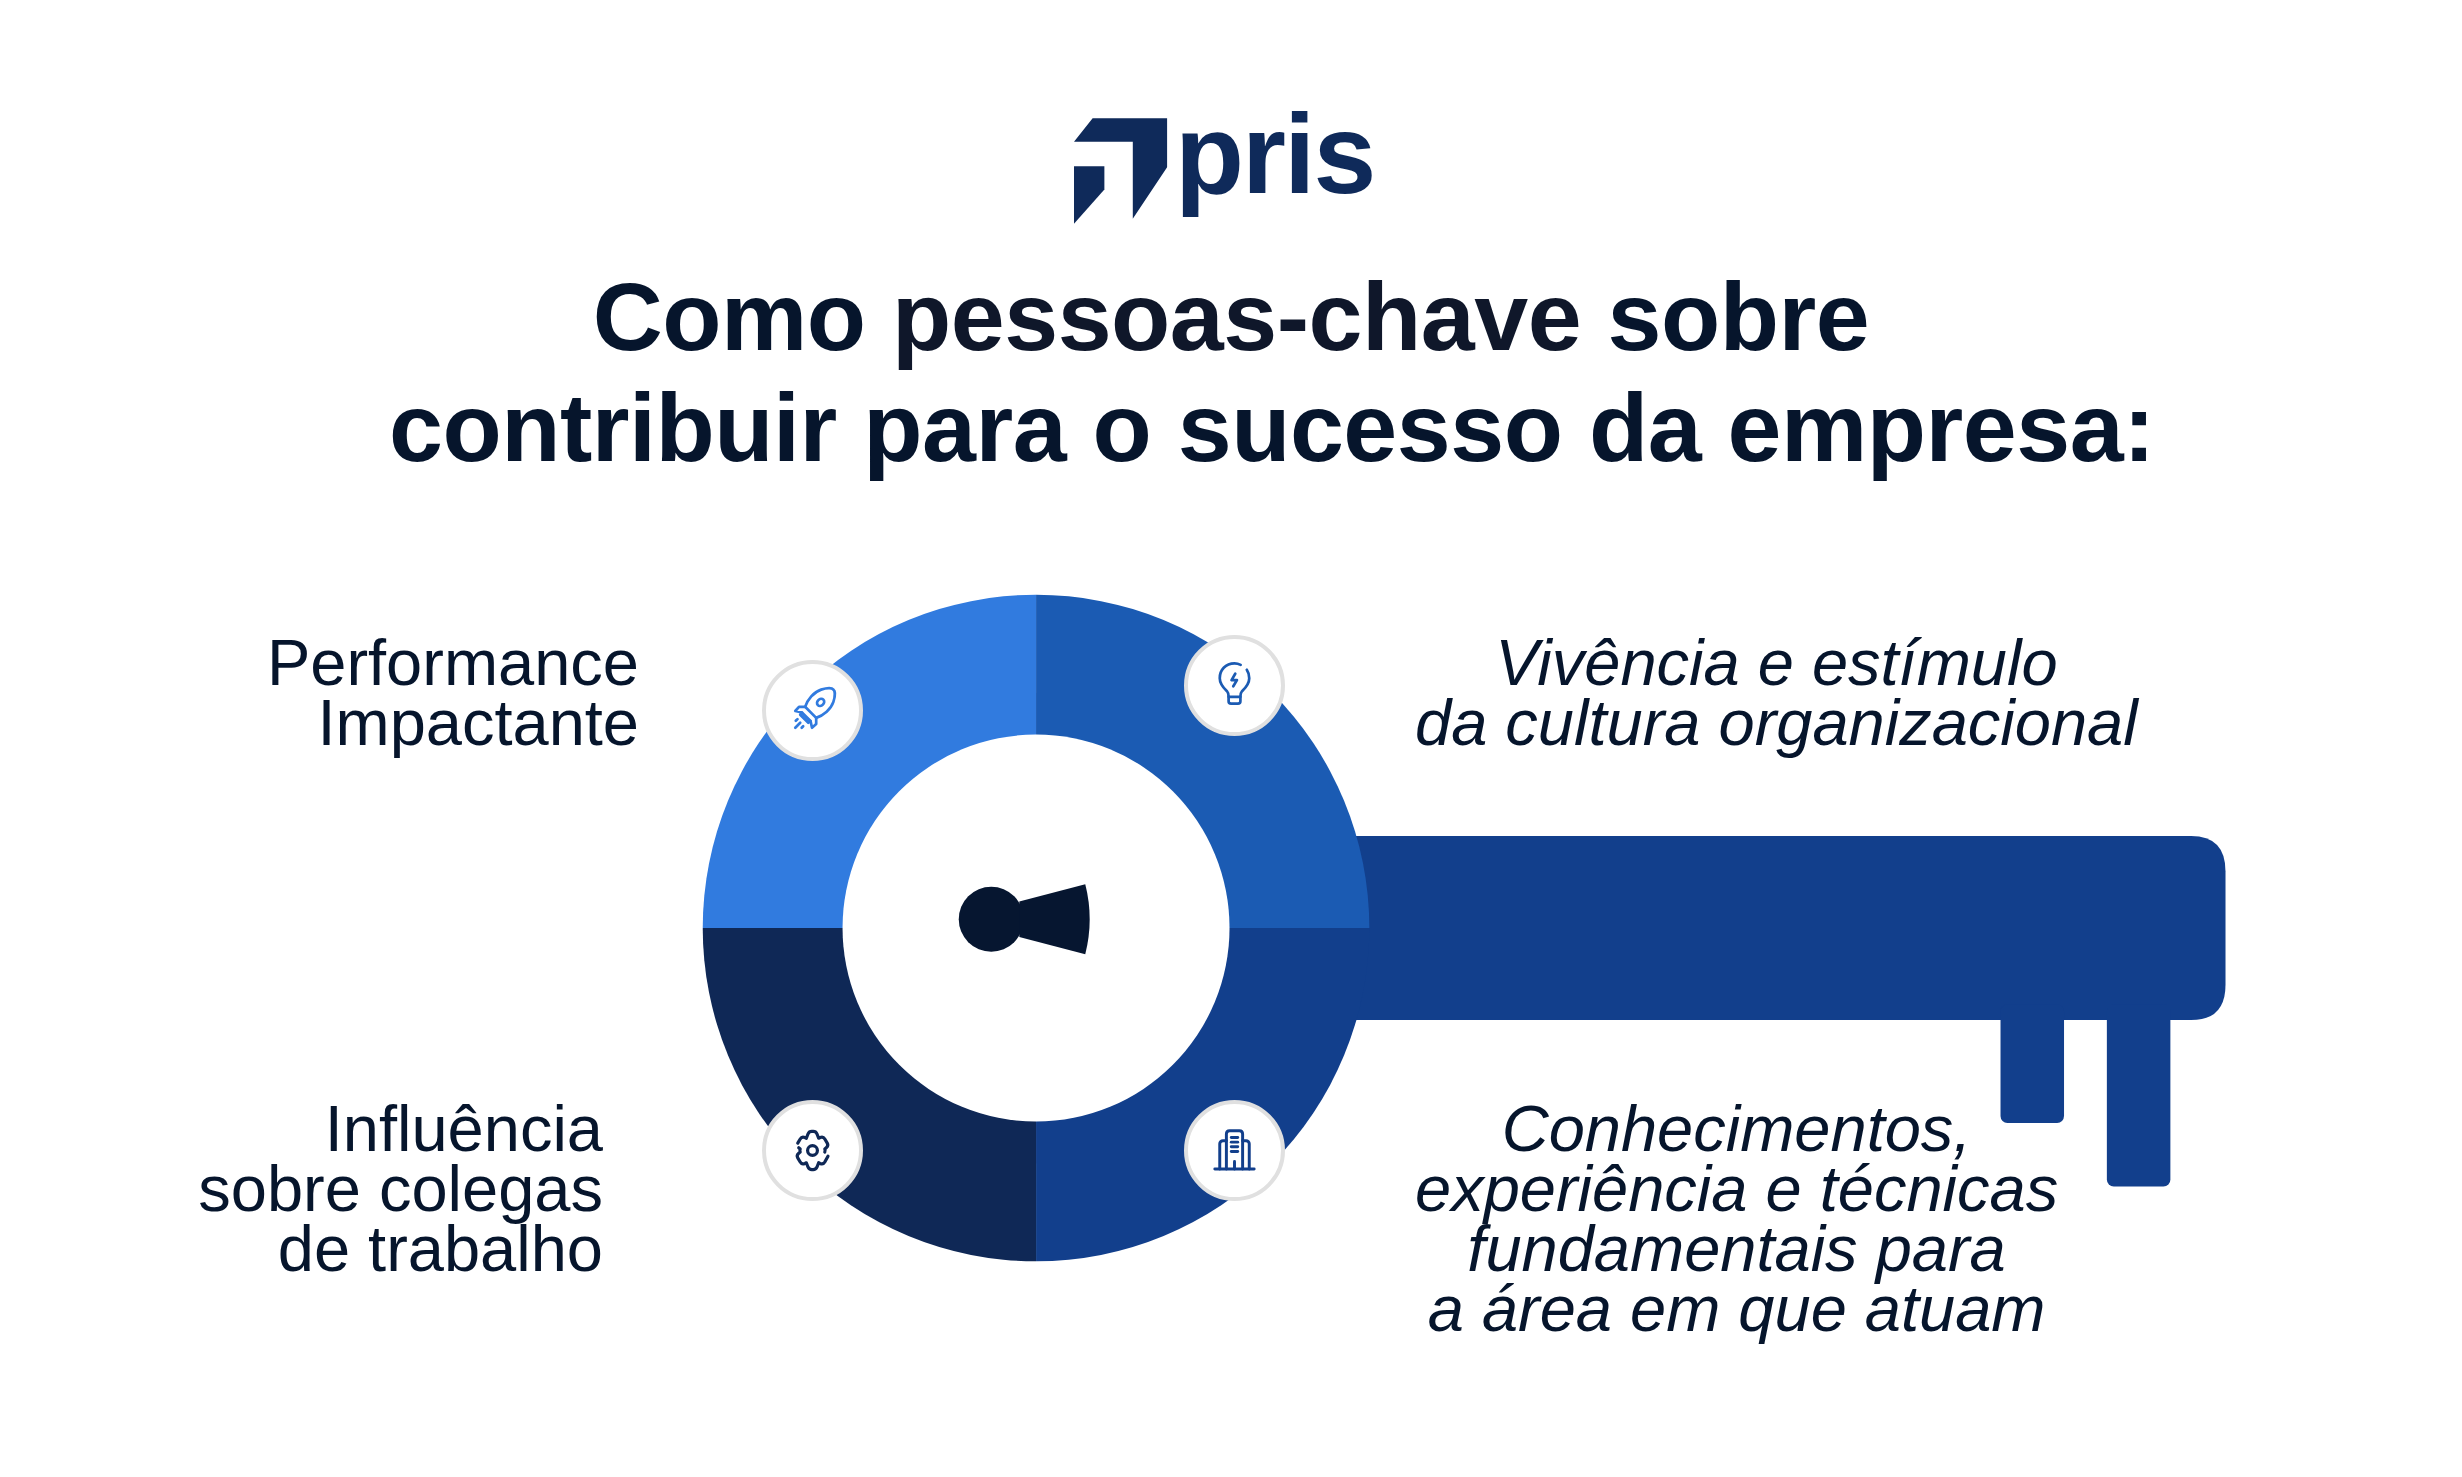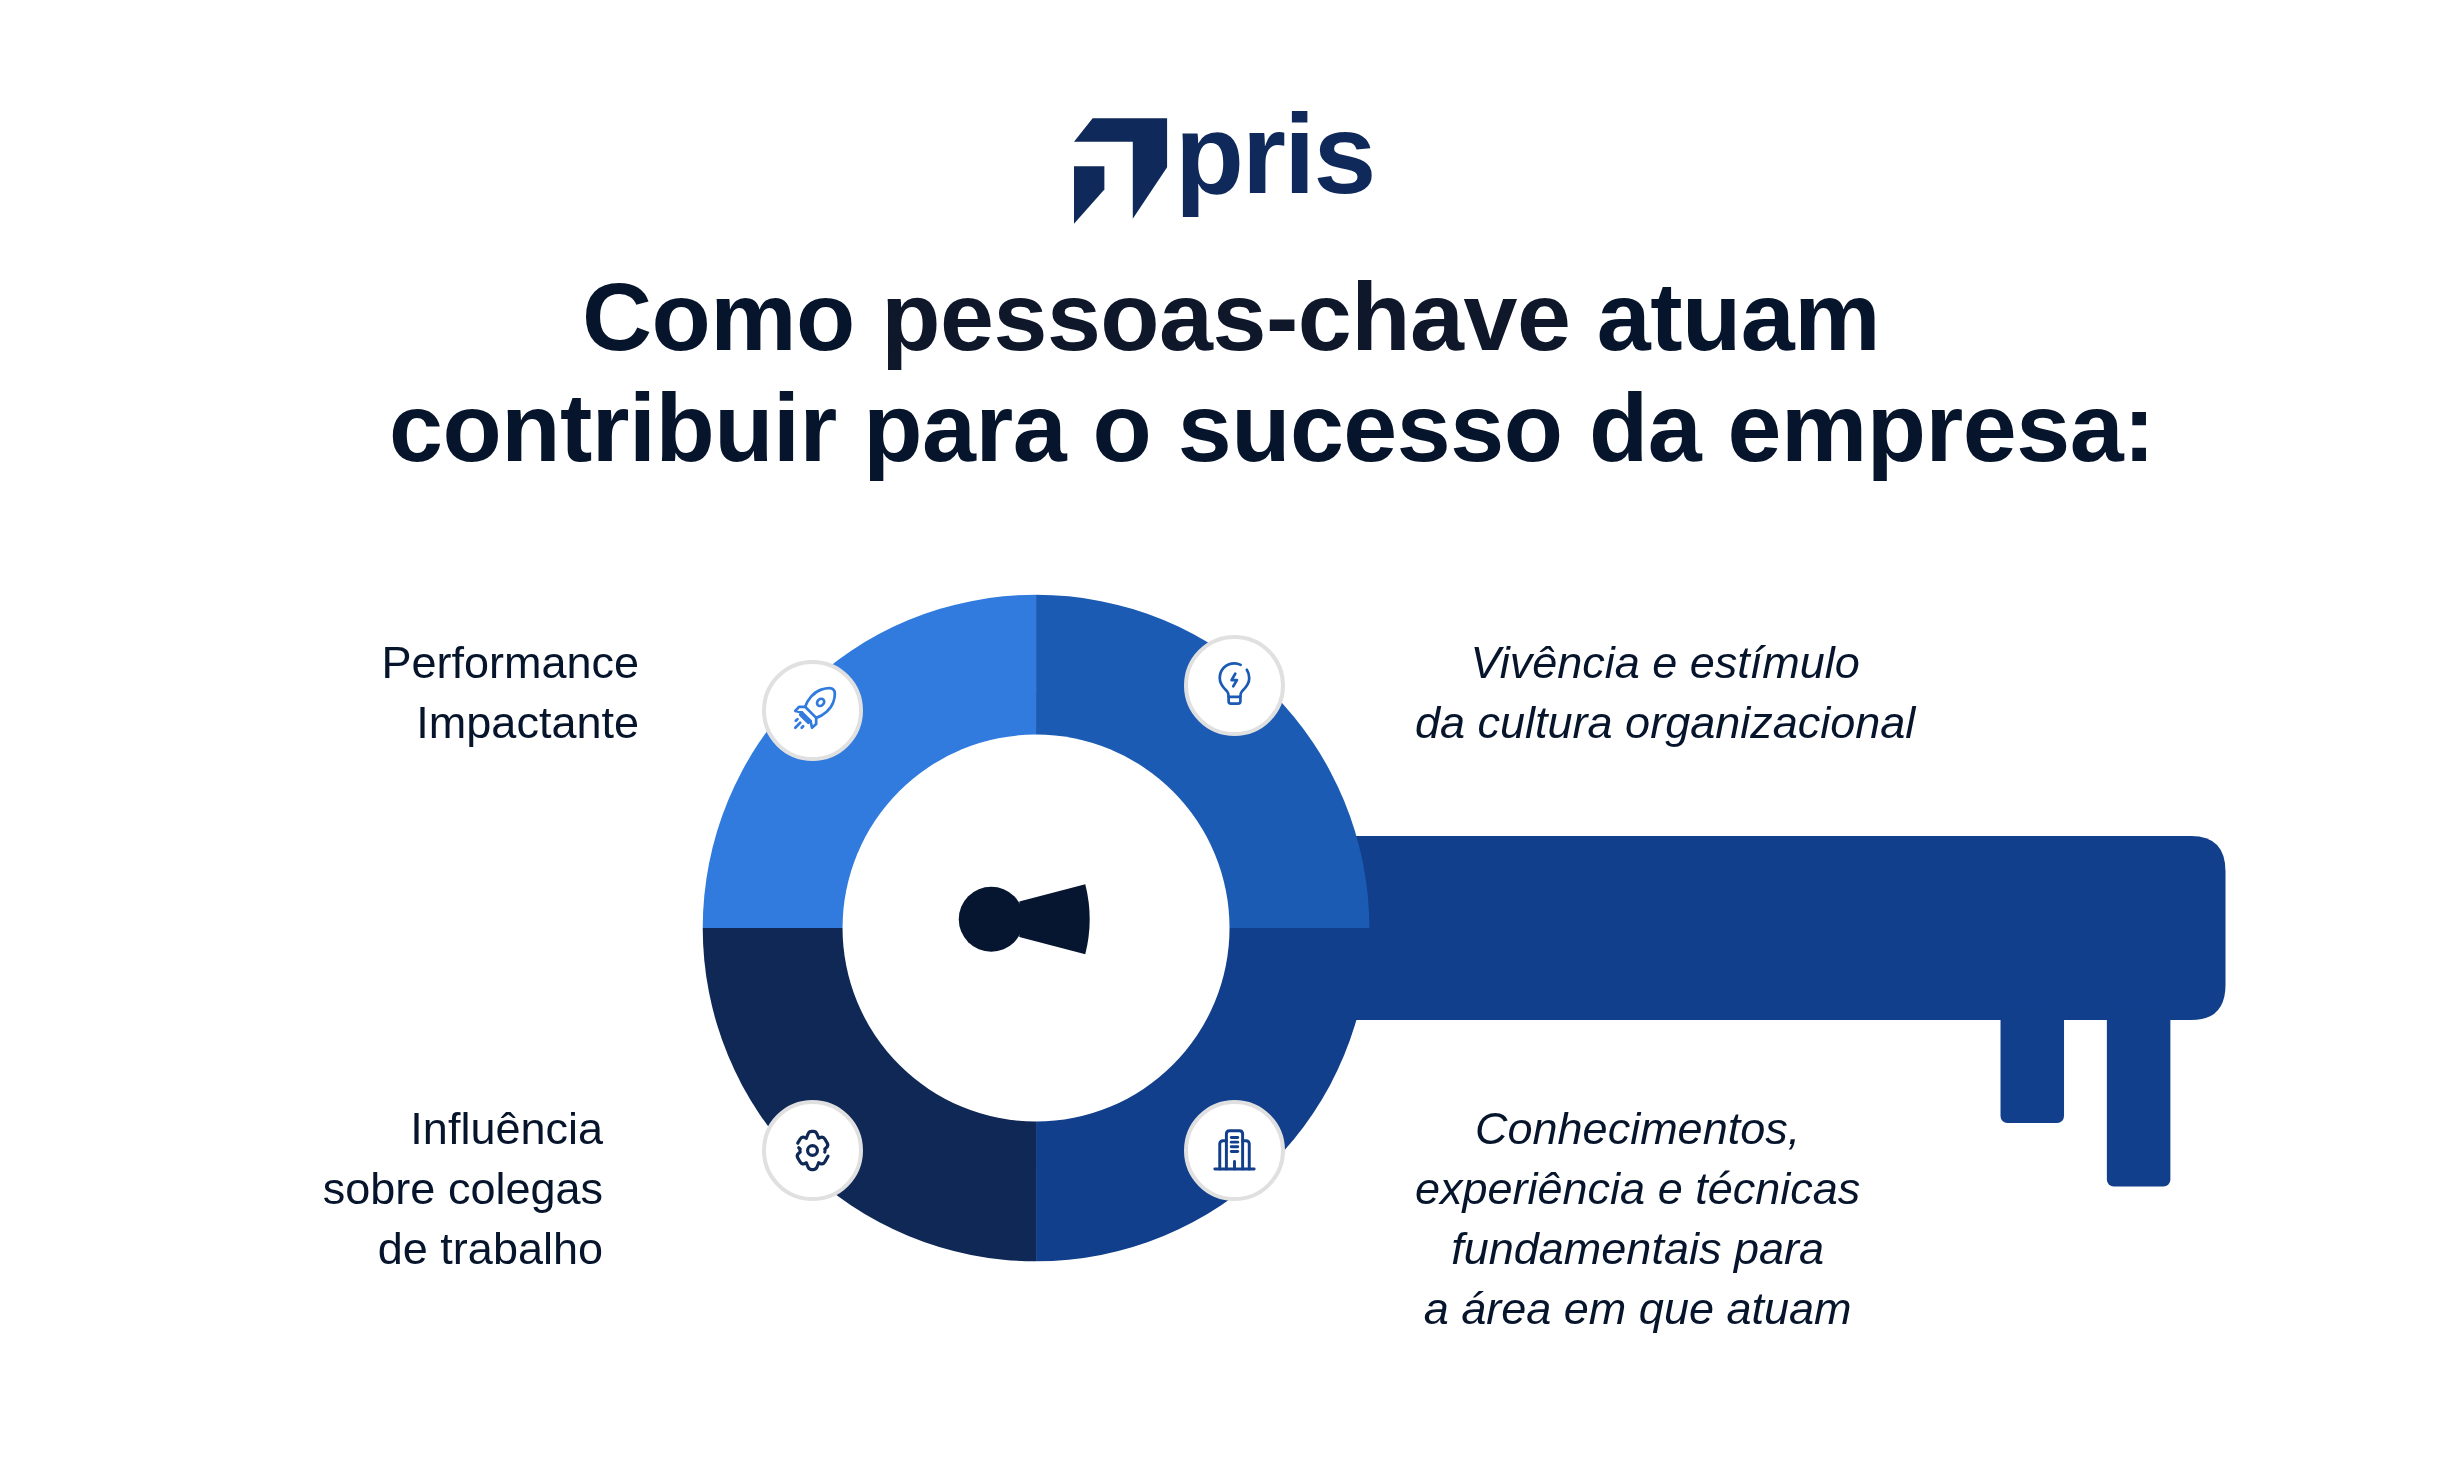--- a/index.html
+++ b/index.html
@@ -1,37 +1,37 @@
 <!DOCTYPE html>
 <html style="font-size:7.9px"><head>
 <meta charset="utf-8">
 <style>
   html, body { margin:0; padding:0; background:#ffffff; }
   body { width:2462px; height:1477px; position:relative; overflow:hidden; font-family:"Liberation Sans", "DejaVu Sans", sans-serif; }
   .abs { position:absolute; }
   .title { position:absolute; left:0; width:2462px; text-align:center; font-weight:700; color:#06152C; font-size:97px; line-height:1; letter-spacing:-0.5px; }
   .title .hl { color:#0f172a; }
-  .label { position:absolute; color:#06152C; font-size:45px; line-height:60px; white-space:pre-line; }
+  .label { position:absolute; color:#06152C; font-size:65px; line-height:60px; white-space:pre-line; }
   .label.left { text-align:right; }
   .label.right { text-align:center;font-style:italic; }
   .icon-badge { position:absolute; width:101px; height:101px; border-radius:50%; background:#fff; border:4.9px solid #E0E0E0; box-sizing:border-box; display:flex; align-items:center; justify-content:center; }
 </style>
 </head>
 <body>
 
 <div class="abs" style="left:1074px; top:118px; width:345px; height:106px;text-align:right;">
   <svg class="abs" style="left:0; top:0;" width="98" height="106" viewBox="0 0 200 215">
     <polygon points="38,0 190,0 190,100 120,205 120,48 0,48" fill="#0F2A5A"></polygon>
     <polygon points="0,98 62,98 62,145 0,215" fill="#0F2A5A"></polygon>
   </svg>
   <div class="abs" style="left:101px; top:-19.7px; font-size:113px; font-weight:700; color:#0F2A5A; letter-spacing:-2px; line-height:1;">pris</div>
 </div>
 
 <div class="title" style="top:268px;">
-  <span>Como </span><span class="hl">pessoas-chave</span><span> atuam</span>
+  <span>Como </span><span class="hl">pessoas-chave</span><span> sobre</span>
 </div>
 <div class="title" style="top:379px;padding-left:41px;">contribuir para o sucesso da empresa:</div>
 
 <svg class="abs" style="left:0; top:0;" width="2462" height="1477" viewBox="0 0 5000 3000">
 
   <path d="M2600 1698 H4450 Q4520 1698 4520 1770 V2000 Q4520 2072 4450 2072 H2600 Z" fill="#123F8C"></path>
 
   <rect x="4063" y="2040" width="129" height="241" rx="14" fill="#123F8C"></rect>
   <rect x="4279" y="2040" width="129" height="370" rx="14" fill="#123F8C"></rect>
 

